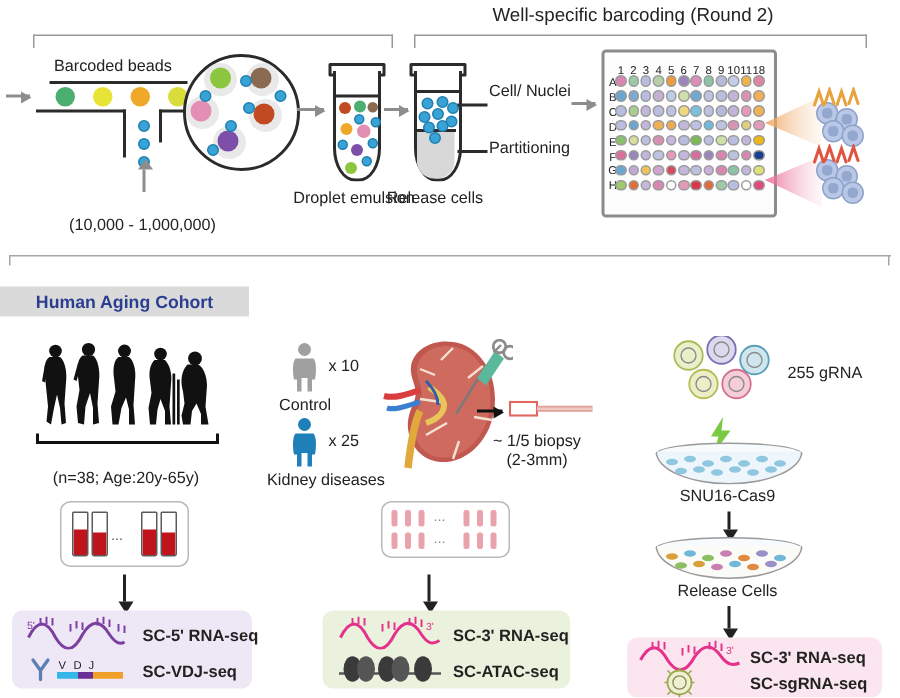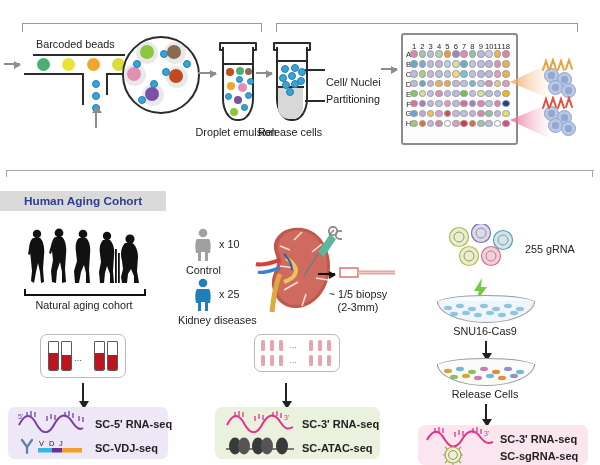--- a/index.html
+++ b/index.html
@@ -89,20 +89,21 @@
   <div class="bead" style="left:37px;top:58px;width:13px;height:13px;background:#4caf72;"></div>
   <div class="bead" style="left:62px;top:58px;width:13px;height:13px;background:#e8e337;"></div>
   <div class="bead" style="left:87px;top:58px;width:13px;height:13px;background:#efa829;"></div>
   <div class="bead" style="left:112px;top:58px;width:13px;height:13px;background:#d9dc3a;"></div>
 
   <div class="bluecell" style="left:92px;top:80px;width:6px;height:6px;"></div>
   <div class="bluecell" style="left:92px;top:92px;width:6px;height:6px;"></div>
   <div class="bluecell" style="left:92px;top:104px;width:6px;height:6px;"></div>
   <div class="arrow-u" style="left:95px;top:113px;height:15px;"></div>
 
+  <div class="lbl small ctr" style="left:95px;top:144px;">(10,000 - 1,000,000)</div>
 
   <div class="dropcircle" style="left:122px;top:36px;width:74px;height:74px;"></div>
   <div class="drop" style="left:136px;top:42px;width:22px;height:22px;"></div>
   <div class="bead" style="left:140px;top:45px;width:14px;height:14px;background:#8cc63f;"></div>
   <div class="drop" style="left:164px;top:42px;width:22px;height:22px;"></div>
   <div class="bead" style="left:167px;top:45px;width:14px;height:14px;background:#8a6a50;"></div>
   <div class="drop" style="left:124px;top:64px;width:22px;height:22px;"></div>
   <div class="bead" style="left:127px;top:67px;width:14px;height:14px;background:#e38fb4;"></div>
   <div class="drop" style="left:166px;top:66px;width:22px;height:22px;"></div>
   <div class="bead" style="left:169px;top:69px;width:14px;height:14px;background:#c14a22;"></div>
@@ -129,40 +130,41 @@
   <div class="bead" style="left:230px;top:108px;width:8px;height:8px;background:#8cc63f;"></div>
   <div class="bluecell" style="left:236px;top:76px;width:5px;height:5px;"></div>
   <div class="bluecell" style="left:247px;top:78px;width:5px;height:5px;"></div>
   <div class="bluecell" style="left:225px;top:93px;width:5px;height:5px;"></div>
   <div class="bluecell" style="left:245px;top:92px;width:5px;height:5px;"></div>
   <div class="bluecell" style="left:241px;top:104px;width:5px;height:5px;"></div>
   <div class="lbl small ctr" style="left:236px;top:126px;">Droplet emulsion</div>
 
   <div class="arrow-r" style="left:256px;top:72px;width:16px;"></div>
 
+  <div class="lbl sec-title ctr" style="left:422px;top:3px;">Well-specific barcoding (Round 2)</div>
   <div class="bracket" style="left:276px;top:23px;width:300px;height:8px;"></div>
 
   <div class="tube-cap" style="left:273px;top:42px;width:34px;height:5px;"></div>
   <div class="tube-body" style="left:276px;top:47px;width:28px;height:72px;"></div>
   <div class="abs" style="left:276px;top:60px;width:32px;height:2px;background:#2b2b2b;"></div>
   <div class="abs" style="left:278px;top:86px;width:25px;height:33px;background:#d8d8d8;border-radius:0 0 46% 46%/0 0 34% 34%;"></div>
   <div class="abs" style="left:277px;top:86px;width:27px;height:2px;background:#2b2b2b;"></div>
   <div class="bluecell" style="left:281px;top:65px;width:6px;height:6px;"></div>
   <div class="bluecell" style="left:291px;top:64px;width:6px;height:6px;"></div>
   <div class="bluecell" style="left:298px;top:68px;width:6px;height:6px;"></div>
   <div class="bluecell" style="left:279px;top:74px;width:6px;height:6px;"></div>
   <div class="bluecell" style="left:288px;top:72px;width:6px;height:6px;"></div>
   <div class="bluecell" style="left:297px;top:77px;width:6px;height:6px;"></div>
   <div class="bluecell" style="left:282px;top:81px;width:6px;height:6px;"></div>
   <div class="bluecell" style="left:291px;top:80px;width:6px;height:6px;"></div>
   <div class="bluecell" style="left:286px;top:88px;width:6px;height:6px;"></div>
   <div class="lbl small ctr" style="left:290px;top:126px;">Release cells</div>
 
   <div class="abs" style="left:305px;top:69px;width:20px;height:1.6px;background:#2b2b2b;"></div>
-  <div class="lbl small" style="left:326px;top:76px;">Cell/ Nuclei</div>
+  <div class="lbl small" style="left:326px;top:55px;">Cell/ Nuclei</div>
   <div class="abs" style="left:305px;top:100px;width:20px;height:1.6px;background:#2b2b2b;"></div>
   <div class="lbl small" style="left:326px;top:93px;">Partitioning</div>
 
   <div class="arrow-r" style="left:381px;top:68px;width:16px;"></div>
 
   <div class="plate" style="left:401px;top:33px;width:113px;height:108px;"></div>
   <div id="plate-labels">
       <div class="plab" style="left: 409px; top: 42px; width: 10px;">1</div>
       <div class="plab" style="left: 417.35px; top: 42px; width: 10px;">2</div>
       <div class="plab" style="left: 425.7px; top: 42px; width: 10px;">3</div>
@@ -337,21 +339,21 @@
       <circle cx="81" cy="9" r="4.2"></circle>
       <path d="M77,13 C74,16 73,21 74,27 L75,35 L73,45 L74,56 L78,56 L79,46 L81,39 L84,47 L84,56 L88,56 L87,44 L88,29 C89,22 87,16 84,13 Z"></path>
       <rect x="89" y="22" width="1.8" height="34"></rect>
 
       <circle cx="104" cy="12" r="4.6"></circle>
       <path d="M99,16 C95,20 94,27 96,34 L97,42 L95,50 L96,56 L101,56 L102,47 L105,42 L108,49 L108,56 L113,56 L111,44 L112,30 C112,23 109,17 106,16 Z"></path>
       <rect x="92" y="26" width="1.8" height="30"></rect>
     </g>
   </svg>
   <div class="abs" style="left:24px;top:289px;width:118px;height:5px;border:2px solid #111;border-top:none;"></div>
-  <div class="lbl small ctr" style="left:84px;top:299px;">Natural aging cohort</div>
+  <div class="lbl small ctr" style="left:84px;top:313px;">(n=38; Age:20y-65y)</div>
 
   <div class="boxline" style="left:40px;top:334px;width:84px;height:42px;"></div>
   <div class="btube" style="left:48px;top:341px;width:9px;height:28px;">
       <i style="height:62%"></i>
     </div>
   <div class="btube" style="left:61px;top:341px;width:9px;height:28px;">
       <i style="height:55%"></i>
     </div>
   <div class="lbl tiny" style="left:74px;top:353px;color:#555;">...</div>
   <div class="btube" style="left:94px;top:341px;width:9px;height:28px;">

